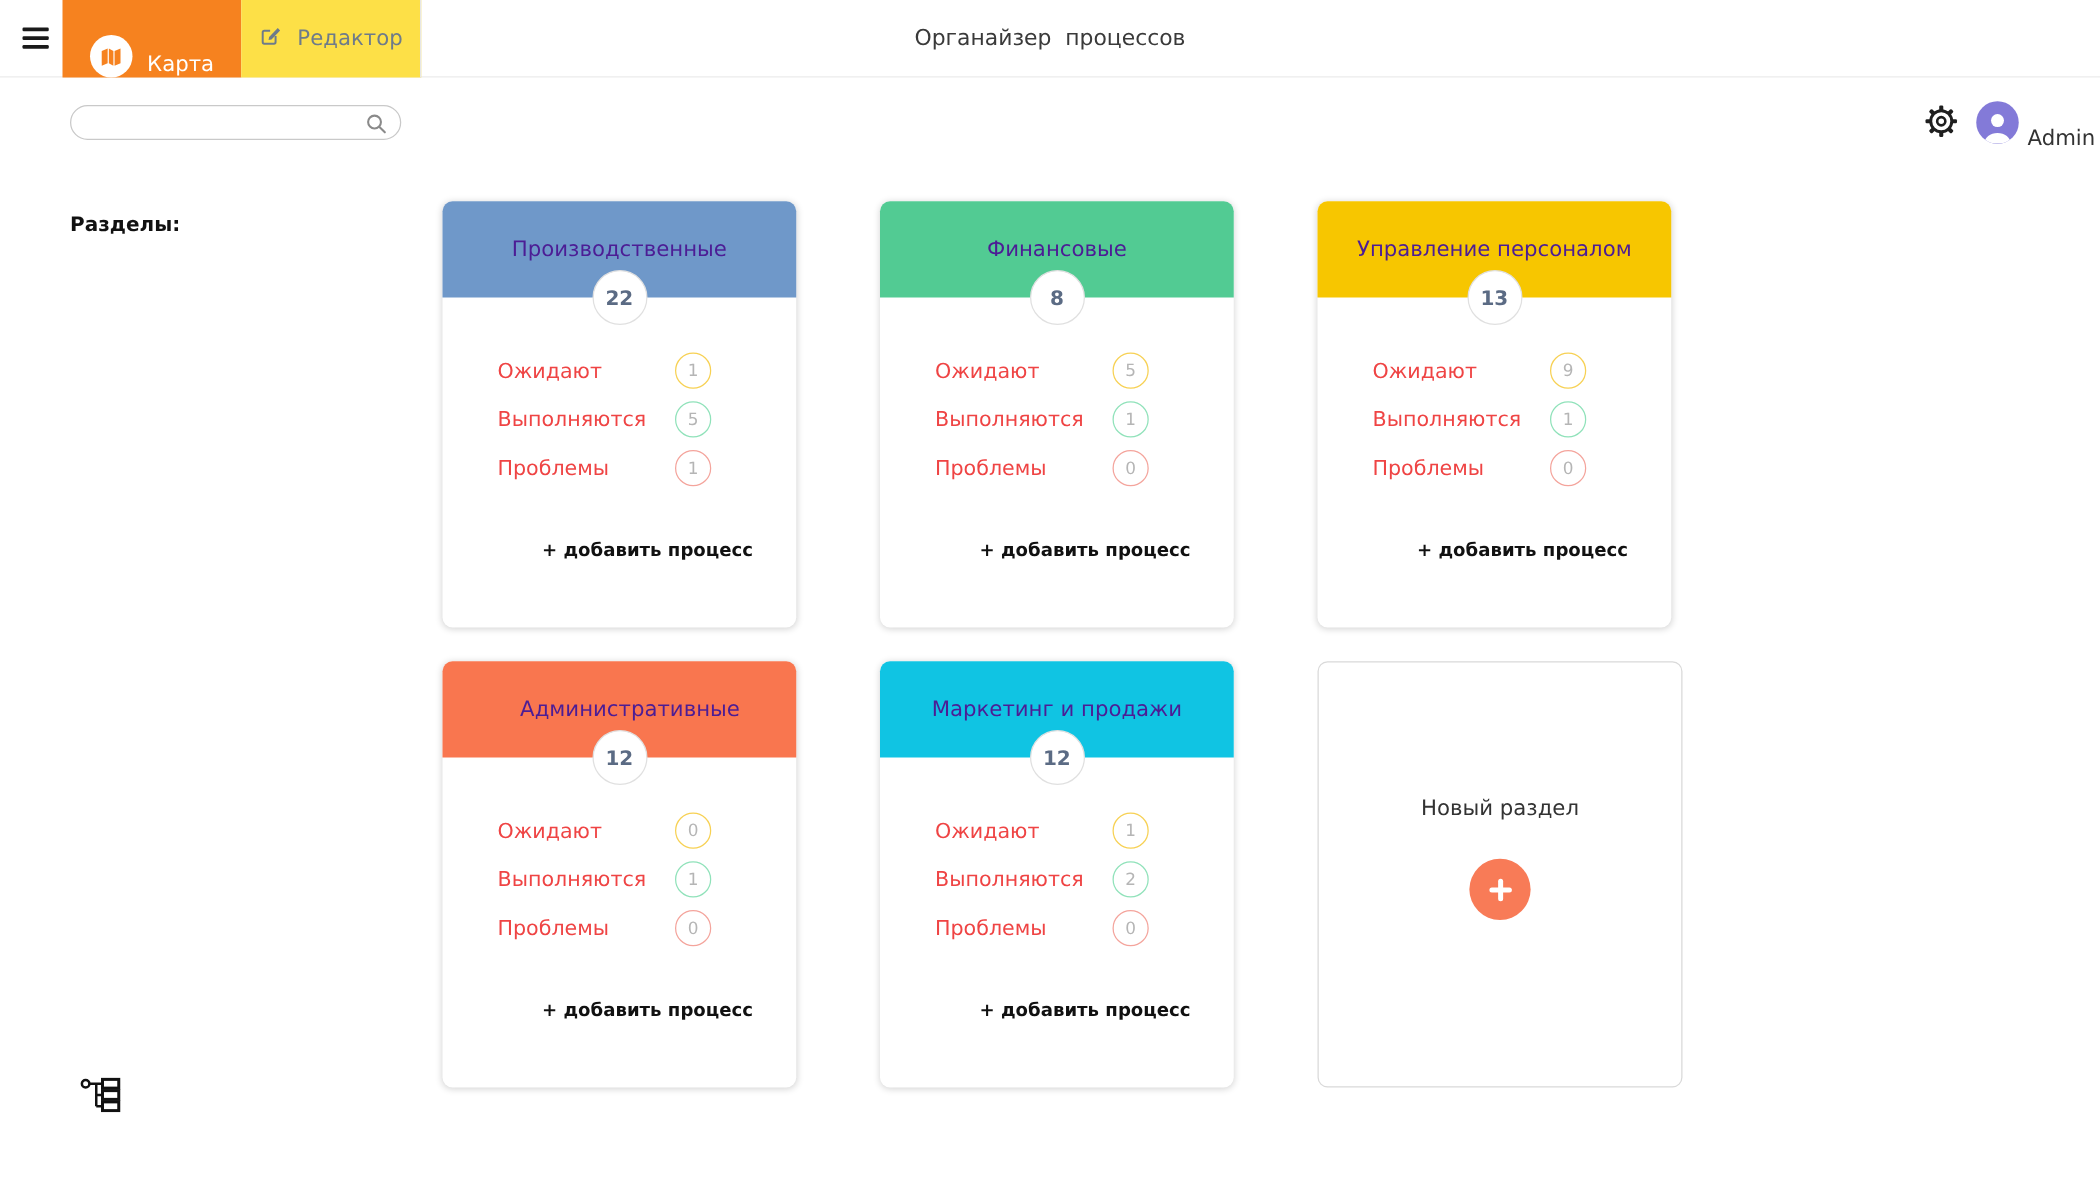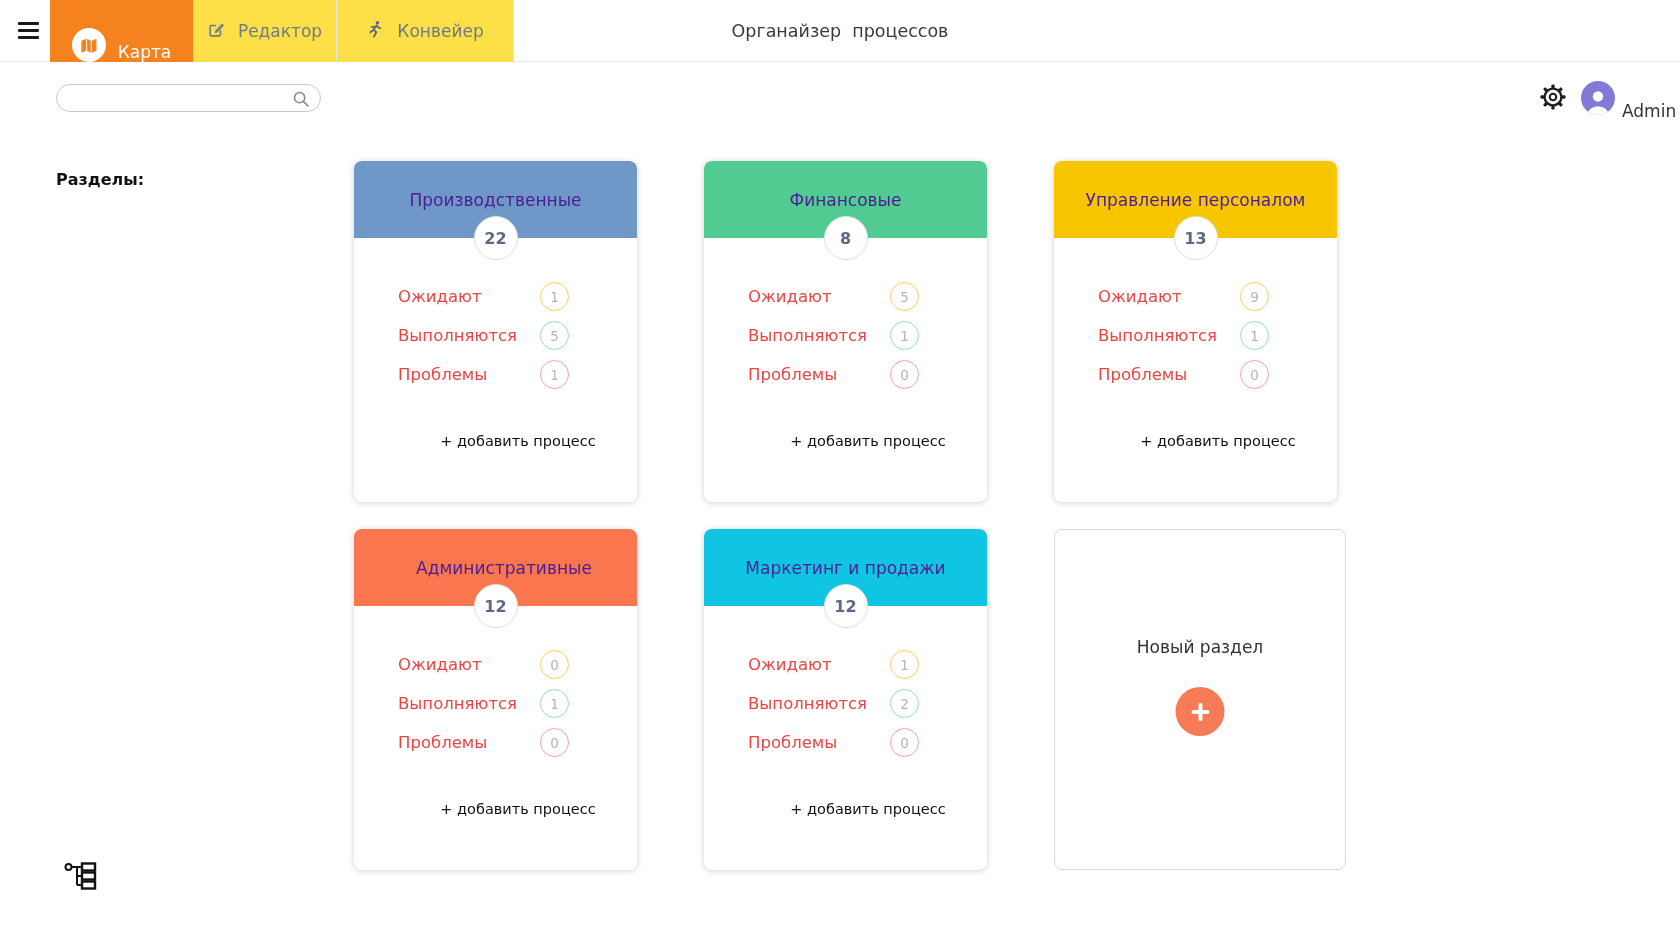--- a/index.html
+++ b/index.html
@@ -40,21 +40,21 @@
                  font-size:17px; color:#4c1d95; }
   .card-count { position:absolute; top:55px; left:50%; transform:translateX(-50%); width:44px; height:44px;
                 background:#fff; border:1px solid #e0e0e0; border-radius:50%; display:flex; align-items:center;
                 justify-content:center; font-weight:bold; font-size:16px; color:#5b6b84; z-index:2; }
   .card-rows { padding:39px 68px 0 44px; }
   .row { height:39px; display:flex; align-items:center; justify-content:space-between; }
   .row-label { font-size:16.5px; color:#ef4444; }
   .row-badge { width:29px; height:29px; border-radius:50%; border:1.5px solid #ccc; display:flex; align-items:center;
                justify-content:center; font-size:13.5px; color:#b5b5b5; }
   .b-wait { border-color:#F7D154; } .b-run { border-color:#90E2BA; } .b-prob { border-color:#F4A49C; }
-  .card-add { position:absolute; left:0; right:0; top:272px; text-align:center; font-weight:normal; font-size:14.5px;
+  .card-add { position:absolute; left:0; right:0; top:272px; text-align:center; font-weight:bold; font-size:14.5px;
               color:#111; cursor:pointer;margin-left:45px; }
 
   .new-card { position:relative; width:292px; height:341px; background:#fff; border:1px solid #d9d9d9; border-radius:8px; cursor:pointer; }
   .new-title { position:absolute; top:107px; left:0; width:100%; text-align:center; font-size:17px; color:#333; }
   .plus-btn { position:absolute; top:157px; left:50%; transform:translateX(-50%); width:49px; height:49px;
               border-radius:50%; background:#F87B57; display:flex; align-items:center; justify-content:center; cursor:pointer; }
 
   .tree-icon { position:absolute; left:64px; top:860px; cursor:pointer; }
 </style>
 </head>
@@ -81,32 +81,20 @@
         <span>Карта</span>
       </div>
       <div class="tab t2">
         <span>
           <svg width="19" height="19" viewBox="0 0 24 24">
             <path d="M17 12.5 V18.5 a1.6 1.6 0 0 1 -1.6 1.6 H5.6 A1.6 1.6 0 0 1 4 18.5 V8.6 A1.6 1.6 0 0 1 5.6 7 H11.5" fill="none" stroke="#6e7b8a" stroke-width="2"></path>
             <path d="M10.5 13.5 L19.2 4.3 L21.6 6.7 L12.9 15.8 L9.9 16.4 Z" fill="#6e7b8a"></path>
           </svg>
         </span>
         <span>Редактор</span>
-      </div>
-      <div class="tab t3">
-        <span>
-          <svg width="19" height="19" viewBox="0 0 24 24">
-            <circle cx="14.5" cy="3.6" r="2.3" fill="#5f6b7a"></circle>
-            <path d="M13.5 7 L9.5 12 L13 15.5 L10 21" fill="none" stroke="#5f6b7a" stroke-width="2.4" stroke-linecap="round" stroke-linejoin="round"></path>
-            <path d="M13.5 8 L18 10.5" fill="none" stroke="#5f6b7a" stroke-width="2.2" stroke-linecap="round"></path>
-            <path d="M12 8.5 L7 8.8" fill="none" stroke="#5f6b7a" stroke-width="2.2" stroke-linecap="round"></path>
-            <path d="M9.5 12.5 L5.5 15.5" fill="none" stroke="#5f6b7a" stroke-width="2.4" stroke-linecap="round"></path>
-          </svg>
-        </span>
-        <span>Конвейер</span>
       </div>
     </div>
   </div>
 
   <div class="search">
     <input type="text" placeholder="" style="">
     <span class="search-icon">
       <svg width="22" height="22" viewBox="0 0 24 24">
         <circle cx="10.5" cy="10.5" r="5.6" fill="none" stroke="#8a8a8a" stroke-width="1.8"></circle>
         <line x1="14.8" y1="14.8" x2="19.5" y2="19.5" stroke="#8a8a8a" stroke-width="1.8" stroke-linecap="round"></line>

